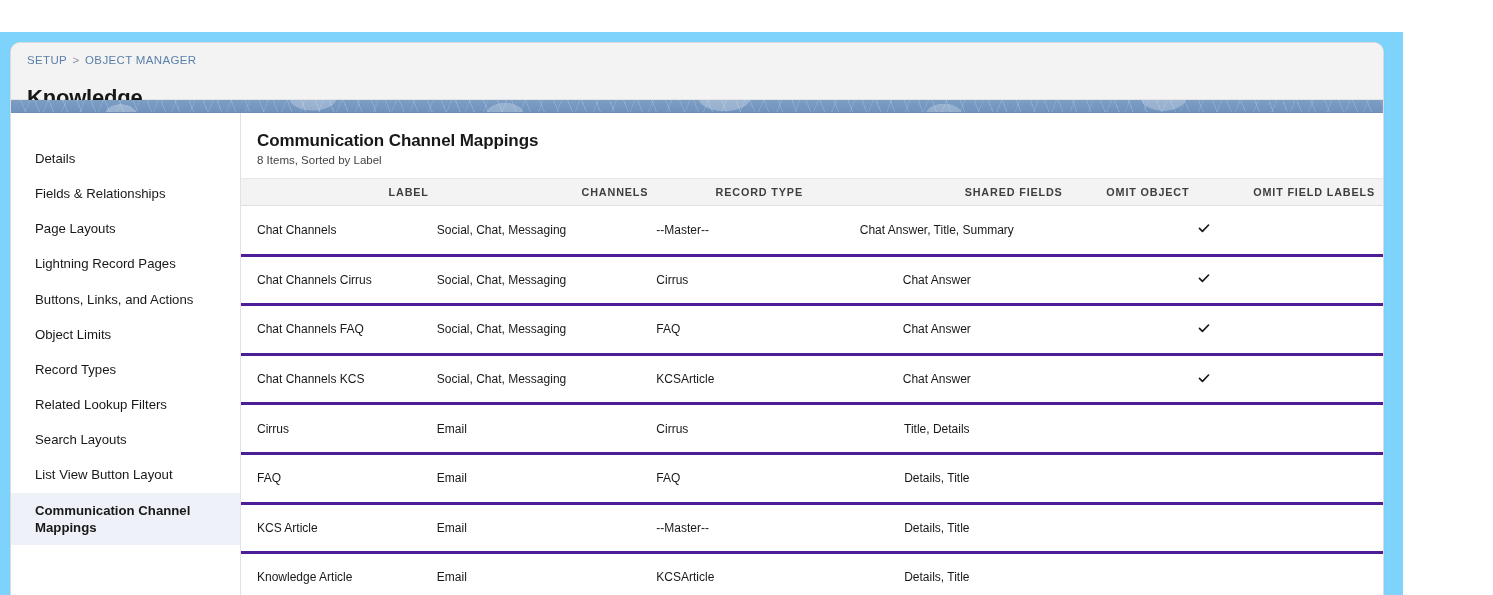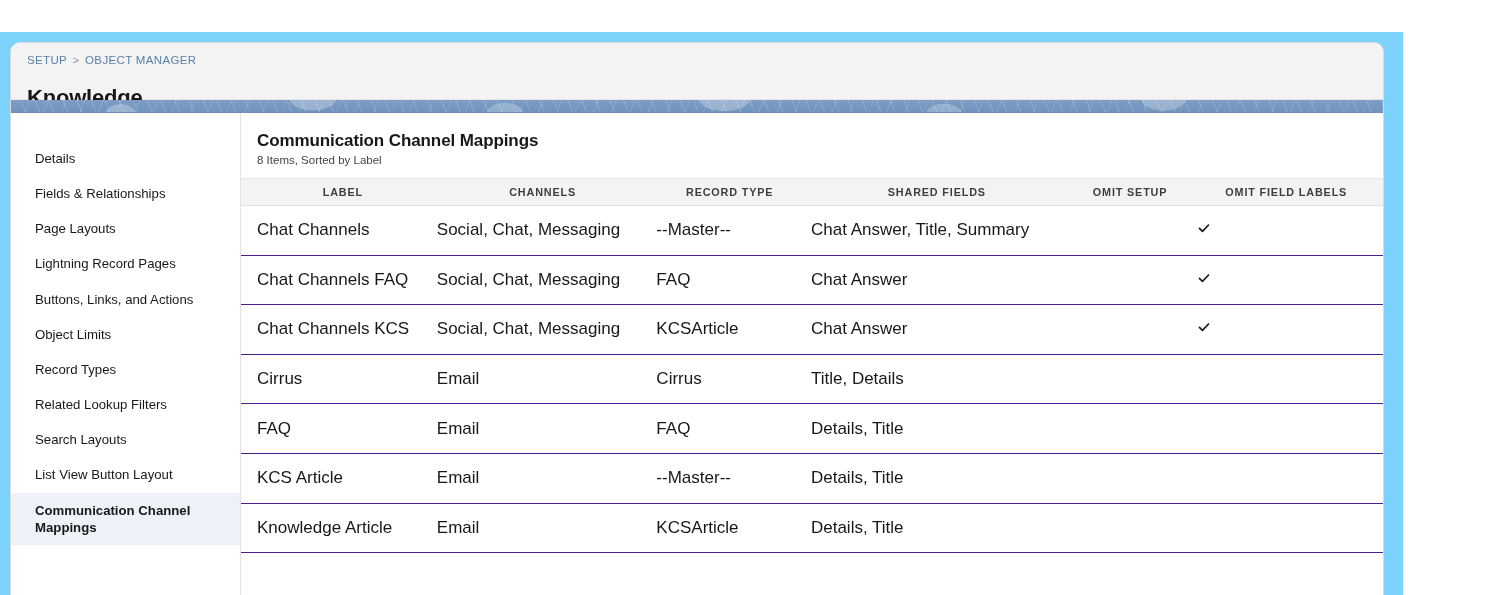--- a/index.html
+++ b/index.html
@@ -148,46 +148,46 @@
   table.grid {
     width: 100%;
     border-collapse: collapse;
     table-layout: fixed;
   }
   table.grid thead th {
     background: #f3f3f3;
     border-top: 1px solid #e8e8e8;
     border-bottom: 1px solid #e0e0e0;
     height: 27px;
-    text-align: center;
+    text-align: right;
     font-size: 10.8px;
     font-weight: bold;
     letter-spacing: 0.85px;
     color: #3e3e3c;
     padding: 0 8px 0 0;
     vertical-align: middle;
     white-space: nowrap;
   }
   table.grid tbody td {
     height: 49.6px;
-    border-bottom: 1px solid #4c1d95;
-    font-size: 17px;
+    border-bottom: 3px solid #4c1d95;
+    font-size: 12px;
     color: #181818;
     padding: 0 8px 0 0;
     vertical-align: middle;
     white-space: nowrap;
     overflow: hidden;
     text-overflow: ellipsis;
   }
 
   
   .col-label      { width: 190px; padding-left: 16px !important; }
   .col-channels   { width: 213px; }
   .col-rectype    { width: 150px; }
-  .col-shared     { width: 252px; }
+  .col-shared     { width: 252px; text-align: center; }
   .col-omitfiles  { width: 123px; }
   .col-omitlabels { width: 180px; }
 
   .check-icon {
     display: inline-block;
     width: 14px;
     height: 14px;
     color: #181818;
   }
   .check-icon svg { display: block; width: 14px; height: 14px; }
@@ -242,36 +242,46 @@
             <col class="col-shared">
             <col class="col-omitfiles">
             <col class="col-omitlabels">
           </colgroup>
           <thead>
             <tr id="head-row">
                 <th class="col-label">LABEL</th>
                 <th class="col-channels">CHANNELS</th>
                 <th class="col-rectype">RECORD TYPE</th>
                 <th class="col-shared">SHARED FIELDS</th>
-                <th class="col-omitfiles">OMIT SETUP</th>
+                <th class="col-omitfiles">OMIT OBJECT</th>
                 <th class="col-omitlabels">OMIT FIELD LABELS</th>
               </tr>
           </thead>
           <tbody id="body-rows">
               <tr>
                 <td class="col-label">Chat Channels</td>
                 <td class="col-channels">Social, Chat, Messaging</td>
                 <td class="col-rectype">--Master--</td>
                 <td class="col-shared">Chat Answer, Title, Summary</td>
                 <td class="col-omitfiles"><span class="cell-empty"></span></td>
                 <td class="col-omitlabels"><span class="check-icon"><svg viewBox="0 0 16 16" fill="none" stroke="currentColor" stroke-width="1.9" stroke-linecap="round" stroke-linejoin="round">
                       <path d="M2.8 8.4 L6.2 11.8 L13.2 4.6"></path>
                     </svg></span></td>
               </tr>
               <tr>
+                <td class="col-label">Chat Channels Cirrus</td>
+                <td class="col-channels">Social, Chat, Messaging</td>
+                <td class="col-rectype">Cirrus</td>
+                <td class="col-shared">Chat Answer</td>
+                <td class="col-omitfiles"><span class="cell-empty"></span></td>
+                <td class="col-omitlabels"><span class="check-icon"><svg viewBox="0 0 16 16" fill="none" stroke="currentColor" stroke-width="1.9" stroke-linecap="round" stroke-linejoin="round">
+                      <path d="M2.8 8.4 L6.2 11.8 L13.2 4.6"></path>
+                    </svg></span></td>
+              </tr>
+              <tr>
                 <td class="col-label">Chat Channels FAQ</td>
                 <td class="col-channels">Social, Chat, Messaging</td>
                 <td class="col-rectype">FAQ</td>
                 <td class="col-shared">Chat Answer</td>
                 <td class="col-omitfiles"><span class="cell-empty"></span></td>
                 <td class="col-omitlabels"><span class="check-icon"><svg viewBox="0 0 16 16" fill="none" stroke="currentColor" stroke-width="1.9" stroke-linecap="round" stroke-linejoin="round">
                       <path d="M2.8 8.4 L6.2 11.8 L13.2 4.6"></path>
                     </svg></span></td>
               </tr>
               <tr>

